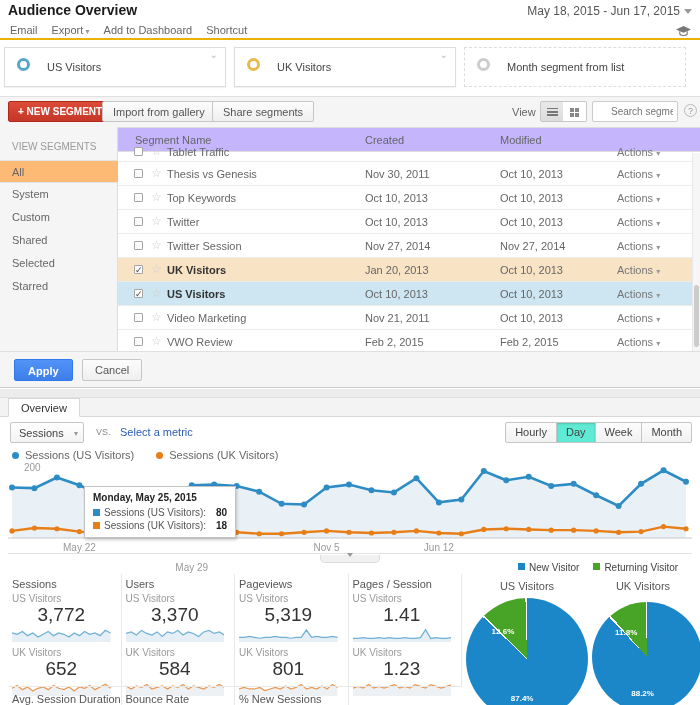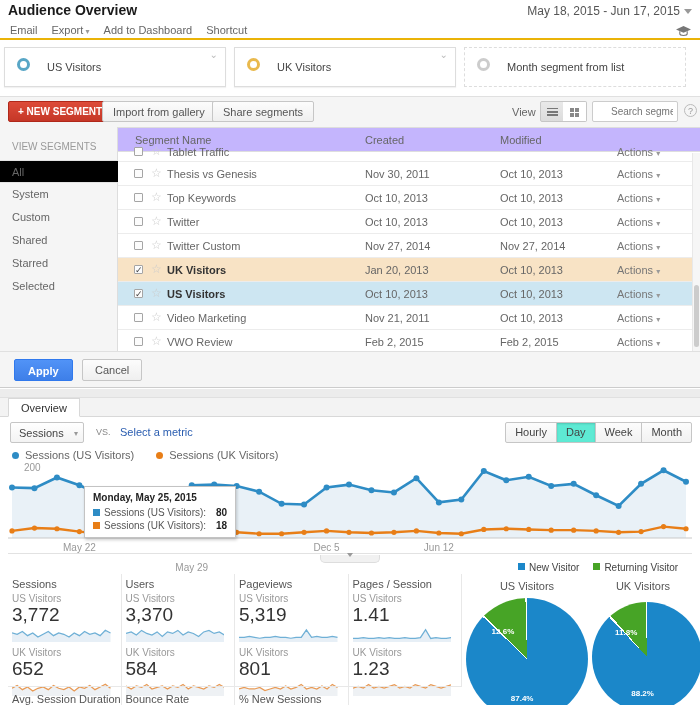--- a/index.html
+++ b/index.html
@@ -51,21 +51,21 @@
                 border-radius:2px; background:#fff; font-family:"Liberation Sans",sans-serif;
                 font-size:10px; color:#999; padding:0 4px 0 18px; }
   .mag { position:absolute; left:596px; top:9px; width:7px; height:7px; border:1.5px solid #bbb; border-radius:50%; }
   .mag:after { content:""; position:absolute; left:5px; top:5px; width:4px; height:1.5px; background:#bbb; transform:rotate(45deg); }
   .help-circle { position:absolute; left:684px; top:7px; width:13px; height:13px; border:1px solid #bbb; border-radius:50%;
                  color:#999; font-size:9px; text-align:center; line-height:13px; cursor:pointer; }
 
   .panel-side { position:absolute; top:30px; left:0; width:118px; bottom:36px; border-right:1px solid #ddd; }
   .side-title { padding:14px 0 8px 12px; font-size:10px; color:#9a9a9a; }
   .side-item { height:23px; line-height:23px; padding-left:12px; color:#666; cursor:pointer; }
-  .side-item.sel { background:#000000; border-top:1px solid #e3e3e3; border-bottom:1px solid #e3e3e3; width:119px; }
+  .side-item.sel { background:#fdba74; border-top:1px solid #e3e3e3; border-bottom:1px solid #e3e3e3; width:119px; }
 
   .panel-table { position:absolute; top:30px; left:118px; right:0; bottom:36px; background:#fff;
                  border-top:1px solid #ddd; overflow:hidden; }
   .thead { height:24px; border-bottom:1px solid #dedede; position:relative; color:#666; background:#c4b5fd; }
   .th { position:absolute; top:6px; }
   .th-name { left:17px; } .th-created { left:247px; } .th-mod { left:382px; }
   .trow { height:24px; border-bottom:1px solid #ececec; position:relative; background:#fff; cursor:pointer; }
   .trow.partial { height:10px; }
   .trow.partial .rowin { position:relative; top:-12px; }
   .rowin { position:relative; height:24px; }
@@ -119,21 +119,21 @@
   .collapser { position:absolute; top:555px; left:50%; width:60px; margin-left:-30px; height:8px; background:#f1f1f1;
                border:1px solid #ddd; border-top:none; border-radius:0 0 5px 5px; cursor:pointer; text-align:center; }
   .collapser i { display:block; margin:-2px auto 0; width:0; height:0; border-left:3px solid transparent;
                  border-right:3px solid transparent; border-top:4px solid #999; }
 
   
   #metrics { position:absolute; top:574px; left:8px; width:454px; display:flex; height:112px; }
   .mcol { width:113.5px; padding:4px 10px 0 4px; border-right:1px solid #e8e8e8; }
   .mlabel { font-size:11px; color:#555; white-space:nowrap; }
   .msub { font-size:10px; color:#999; margin-top:3px; }
-  .mval { font-size:19px; color:#333; margin:0 0 1px; }
+  .mval { font-size:19px; color:#333; margin:0 0 1px;text-align:center; }
   .spark { display:block; width:100%; height:15px; }
   #metrics2 { position:absolute; top:686px; left:8px; width:454px; display:flex; border-top:1px solid #e8e8e8; }
   #metrics2 .mcol { padding-top:6px; border-right:1px solid #e8e8e8; height:40px; }
 
   
   #pielegend { position:absolute; left:518px; top:562px; font-size:10px; color:#444; }
   .pleg { display:inline-block; margin-right:14px; position:relative; padding-left:11px; }
   .pleg .sq { top:1px; }
   #pies { position:absolute; top:578px; left:468px; width:232px; height:127px; }
   .ptitle { position:absolute; top:2px; width:90px; text-align:center; font-size:11px; color:#555; }
@@ -189,22 +189,22 @@
   <input class="search-box" placeholder="Search segments" style="">
   <div class="help-circle">?</div>
 
   <div class="panel-side">
     <div class="side-title">VIEW SEGMENTS</div>
     <div id="side-items">
         <div class="side-item sel">All</div>
         <div class="side-item">System</div>
         <div class="side-item">Custom</div>
         <div class="side-item">Shared</div>
+        <div class="side-item">Selected</div>
         <div class="side-item">Starred</div>
-        <div class="side-item">Selected</div>
       </div>
   </div>
 
   <div class="panel-table">
     <div class="thead">
       <span class="th th-name">Segment Name</span>
       <span class="th th-created">Created</span>
       <span class="th th-mod">Modified</span>
     </div>
     <div id="rows">
@@ -245,21 +245,21 @@
             <span class="nm">Twitter</span>
             <span class="cr">Oct 10, 2013</span>
             <span class="md">Oct 10, 2013</span>
             <span class="act">Actions <span class="caret9">▾</span></span>
           </div>
         </div>
         <div class="trow">
           <div class="rowin">
             <span class="cb"></span>
             <span class="star">☆</span>
-            <span class="nm">Twitter Custom</span>
+            <span class="nm">Twitter Session</span>
             <span class="cr">Nov 27, 2014</span>
             <span class="md">Nov 27, 2014</span>
             <span class="act">Actions <span class="caret9">▾</span></span>
           </div>
         </div>
         <div class="trow hl" style="background: rgb(248, 227, 197);">
           <div class="rowin">
             <span class="cb">✓</span>
             <span class="star">☆</span>
             <span class="nm">UK Visitors</span>
@@ -400,21 +400,21 @@
       <circle cx="678" cy="17.736585365853657" r="3" fill="#2e8cc5"></circle>
     </svg>
   <div class="ttip">
     <div class="ttip-title">Monday, May 25, 2015</div>
     <div id="ttip-rows">
         <div class="ttip-row"><span class="sq" style="background: rgb(46, 140, 197);"></span><span>Sessions (US Visitors):</span><span class="ttip-val">80</span></div>
         <div class="ttip-row"><span class="sq" style="background: rgb(232, 126, 23);"></span><span>Sessions (UK Visitors):</span><span class="ttip-val">18</span></div>
       </div>
   </div>
 </div>
-<div class="xaxis"><span id="xlabs"><div class="xlab" style="left: 49.4px;">May 22</div><div class="xlab" style="left: 161.733px; margin-top: 20px;">May 29</div><div class="xlab" style="left: 296.533px;">Dec 5</div><div class="xlab" style="left: 408.867px;">Jun 12</div></span></div>
+<div class="xaxis"><span id="xlabs"><div class="xlab" style="left: 49.4px;">May 22</div><div class="xlab" style="left: 161.733px; margin-top: 20px;">May 29</div><div class="xlab" style="left: 296.533px;">Nov 5</div><div class="xlab" style="left: 408.867px;">Jun 12</div></span></div>
 <div class="collapser">
     <i></i>
   </div>
 
 <div id="metrics">
     <div class="mcol">
       <div class="mlabel">Sessions</div>
       <div class="msub">US Visitors</div>
       <div class="mval">3,772</div>
       <svg viewBox="0 0 100 16" preserveAspectRatio="none" class="spark">

